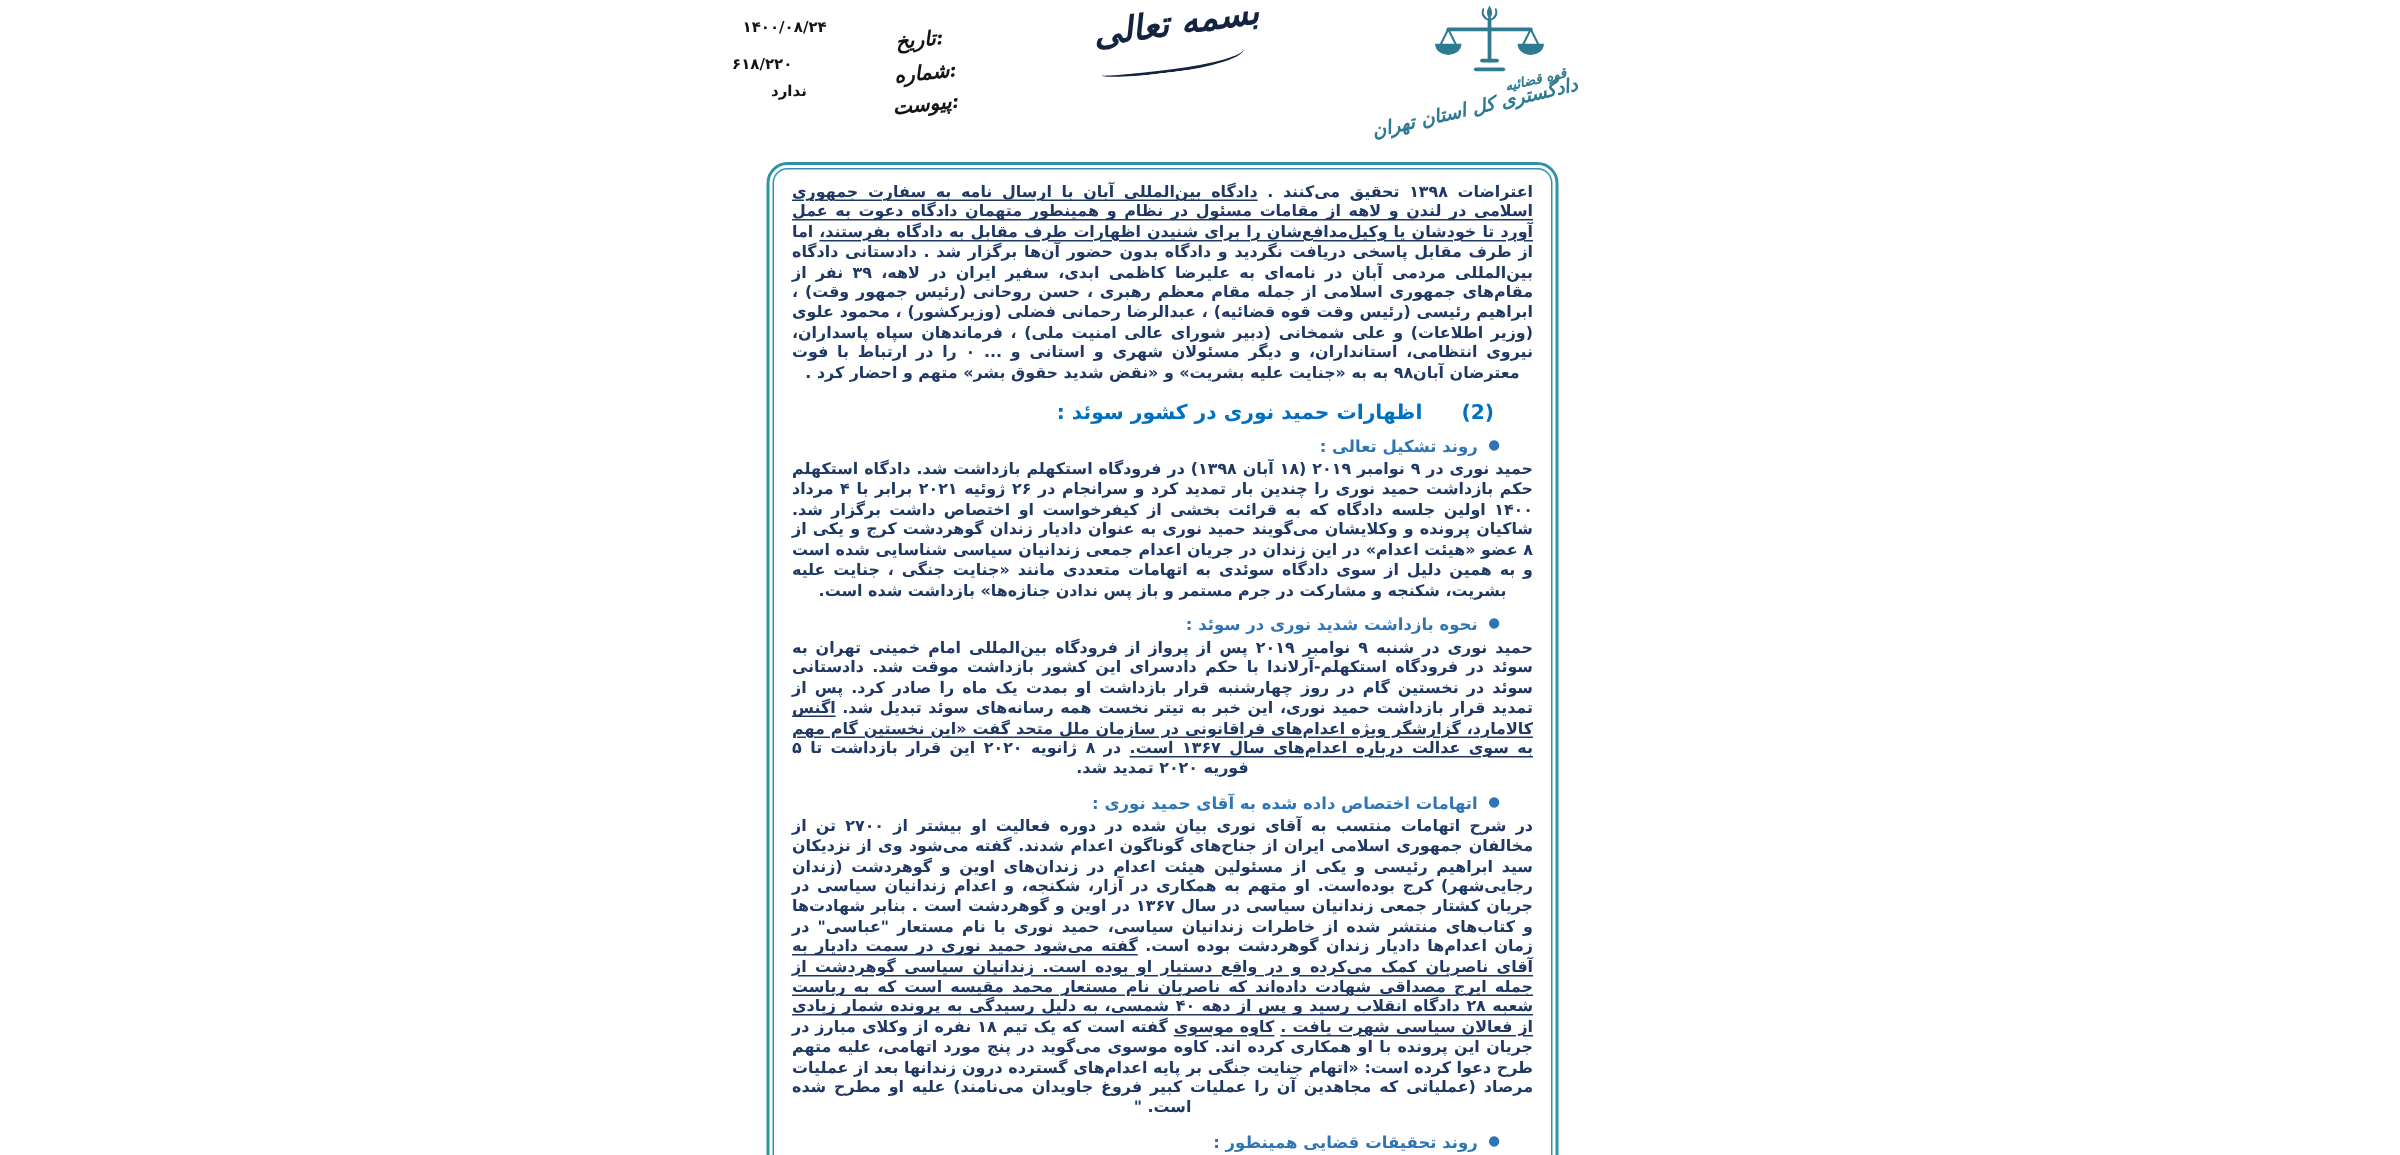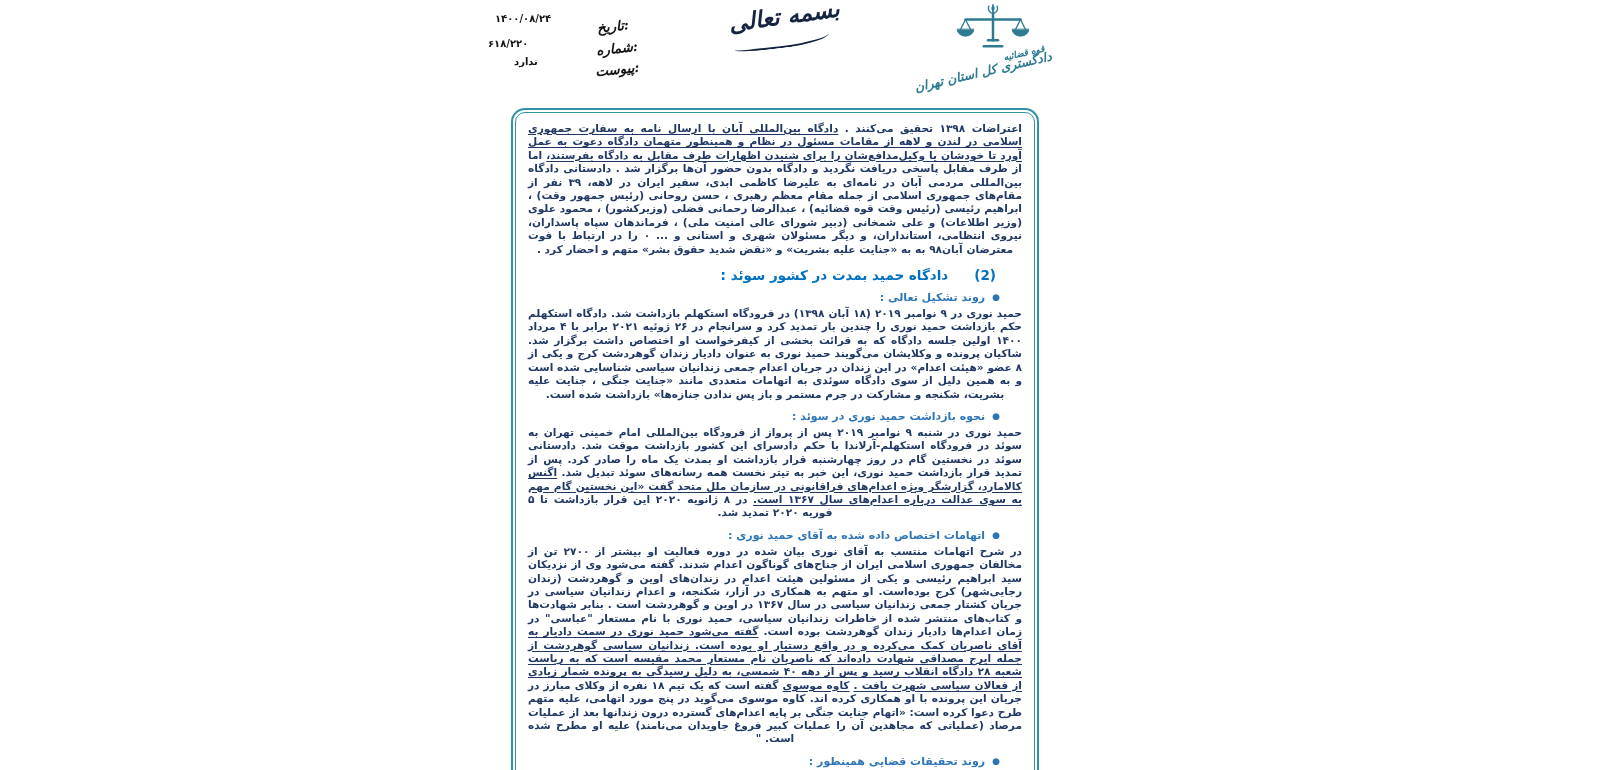--- a/index.html
+++ b/index.html
@@ -76,30 +76,30 @@
     </svg>
     <span class="logo-line1">قوه قضائیه</span>
     <span class="logo-line2">دادگستری کل استان تهران</span>
   </div>
 
   <div class="frame-outer">
     <div class="frame-inner">
         <p class="para"><span>اعتراضات ۱۳۹۸ تحقیق می‌کنند . </span><span class="u">دادگاه بین‌المللی آبان با ارسال نامه به سفارت جمهوری اسلامی در لندن و لاهه  از مقامات مسئول در نظام و همینطور متهمان دادگاه دعوت به عمل آورد تا خودشان یا وکیل‌مدافع‌شان را برای شنیدن اظهارات طرف مقابل به دادگاه بفرستند،</span><span> اما از طرف مقابل پاسخی دریافت نگردید و دادگاه بدون حضور آن‌ها برگزار شد . دادستانی دادگاه بین‌المللی مردمی آبان در نامه‌ای به علیرضا کاظمی ابدی، سفیر ایران در لاهه، ۳۹ نفر از مقام‌های جمهوری اسلامی از جمله مقام معظم رهبری ، حسن روحانی (رئیس جمهور وقت) ، ابراهیم رئیسی (رئیس وقت قوه قضائیه) ، عبدالرضا رحمانی فضلی (وزیرکشور) ، محمود علوی (وزیر اطلاعات) و علی شمخانی (دبیر شورای عالی امنیت ملی) ، فرماندهان سپاه پاسداران، نیروی انتظامی، استانداران، و دیگر مسئولان شهری و استانی و ... ۰  را در ارتباط با فوت معترضان آبان۹۸ به به «جنایت علیه بشریت» و «نقض شدید حقوق بشر» متهم و احضار کرد .</span></p>
         <div class="num-heading">
           <span>(2)</span>
-          <span>دادگاه حمید بمدت در کشور سوئد :</span>
+          <span>اظهارات حمید نوری در کشور سوئد :</span>
         </div>
         <div class="bullet-heading">
           <span class="bullet-dot">●</span>
           <span>روند تشکیل تعالی :</span>
         </div>
         <p class="para"><span>حمید نوری در ۹ نوامبر ۲۰۱۹ (۱۸ آبان ۱۳۹۸) در فرودگاه استکهلم بازداشت شد. دادگاه استکهلم حکم بازداشت حمید نوری را چندین بار تمدید کرد و سرانجام در ۲۶ ژوئیه ۲۰۲۱ برابر با ۴ مرداد ۱۴۰۰ اولین جلسه دادگاه که به قرائت بخشی از کیفرخواست او اختصاص داشت برگزار شد. شاکیان پرونده و وکلایشان می‌گویند حمید نوری به عنوان دادیار زندان گوهردشت کرج و یکی از ۸ عضو «هیئت اعدام» در این زندان در جریان اعدام جمعی زندانیان سیاسی شناسایی شده است و به همین دلیل از سوی دادگاه سوئدی به اتهامات متعددی مانند «جنایت جنگی ، جنایت علیه بشریت، شکنجه و مشارکت در جرم مستمر و باز پس ندادن جنازه‌ها» بازداشت شده است.</span></p>
         <div class="bullet-heading">
           <span class="bullet-dot">●</span>
-          <span>نحوه بازداشت حمید نوری در سوئد  :</span>
+          <span>نحوه بازداشت شدید نوری در سوئد  :</span>
         </div>
         <p class="para"><span>حمید نوری در شنبه ۹ نوامبر ۲۰۱۹ پس از پرواز از فرودگاه بین‌المللی امام خمینی تهران به سوئد در فرودگاه استکهلم-آرلاندا با حکم دادسرای این کشور بازداشت موقت شد. دادستانی سوئد در نخستین گام در روز چهارشنبه قرار بازداشت او بمدت یک ماه را صادر کرد. پس از تمدید قرار بازداشت حمید نوری، این خبر به تیتر نخست همه رسانه‌های سوئد تبدیل شد. </span><span class="u">اگنس کالامارد، گزارشگر ویژه اعدام‌های فراقانونی در سازمان ملل متحد گفت «این نخستین گام مهم به سوی عدالت درباره اعدام‌های سال ۱۳۶۷ است.</span><span> در ۸ ژانویه ۲۰۲۰ این قرار بازداشت تا ۵ فوریه ۲۰۲۰ تمدید شد.</span></p>
         <div class="bullet-heading">
           <span class="bullet-dot">●</span>
           <span>اتهامات اختصاص داده شده به آقای حمید نوری :</span>
         </div>
         <p class="para"><span>در شرح اتهامات منتسب به آقای نوری بیان شده در دوره فعالیت او بیشتر از ۲۷۰۰ تن از مخالفان جمهوری اسلامی ایران از جناح‌های گوناگون اعدام شدند. گفته می‌شود وی از نزدیکان سید ابراهیم رئیسی و یکی از مسئولین هیئت اعدام در زندان‌های اوین و گوهردشت (زندان رجایی‌شهر) کرج بوده‌است.  او متهم به همکاری در آزار، شکنجه، و اعدام زندانیان سیاسی در جریان کشتار جمعی زندانیان سیاسی در سال ۱۳۶۷ در اوین و گوهردشت است . بنابر شهادت‌ها و کتاب‌های منتشر شده از خاطرات زندانیان سیاسی، حمید نوری با نام مستعار "عباسی" در زمان اعدام‌ها دادیار زندان گوهردشت بوده است. </span><span class="u">گفته می‌شود حمید نوری در سمت دادیار به آقای ناصریان کمک می‌کرده و در واقع دستیار او بوده است. زندانیان سیاسی گوهردشت از جمله ایرج مصداقی شهادت داده‌اند که ناصریان نام مستعار محمد مقیسه است که به ریاست شعبه ۲۸ دادگاه انقلاب رسید و پس از دهه ۴۰ شمسی، به دلیل رسیدگی به پرونده شمار زیادی از فعالان سیاسی شهرت یافت .</span><span> </span><span class="u">کاوه موسوی</span><span> گفته است که یک تیم ۱۸ نفره از وکلای مبارز در جریان این پرونده با او همکاری کرده اند. کاوه موسوی می‌گوید در پنج مورد اتهامی، علیه متهم طرح دعوا کرده است: «اتهام جنایت جنگی بر پایه اعدام‌های گسترده درون زندانها بعد از  عملیات مرصاد (عملیاتی که مجاهدین آن را عملیات کبیر فروغ جاویدان می‌نامند) علیه او مطرح شده است. "</span></p>
         <div class="bullet-heading">
           <span class="bullet-dot">●</span>
           <span>روند تحقیقات قضایی همینطور :</span>

